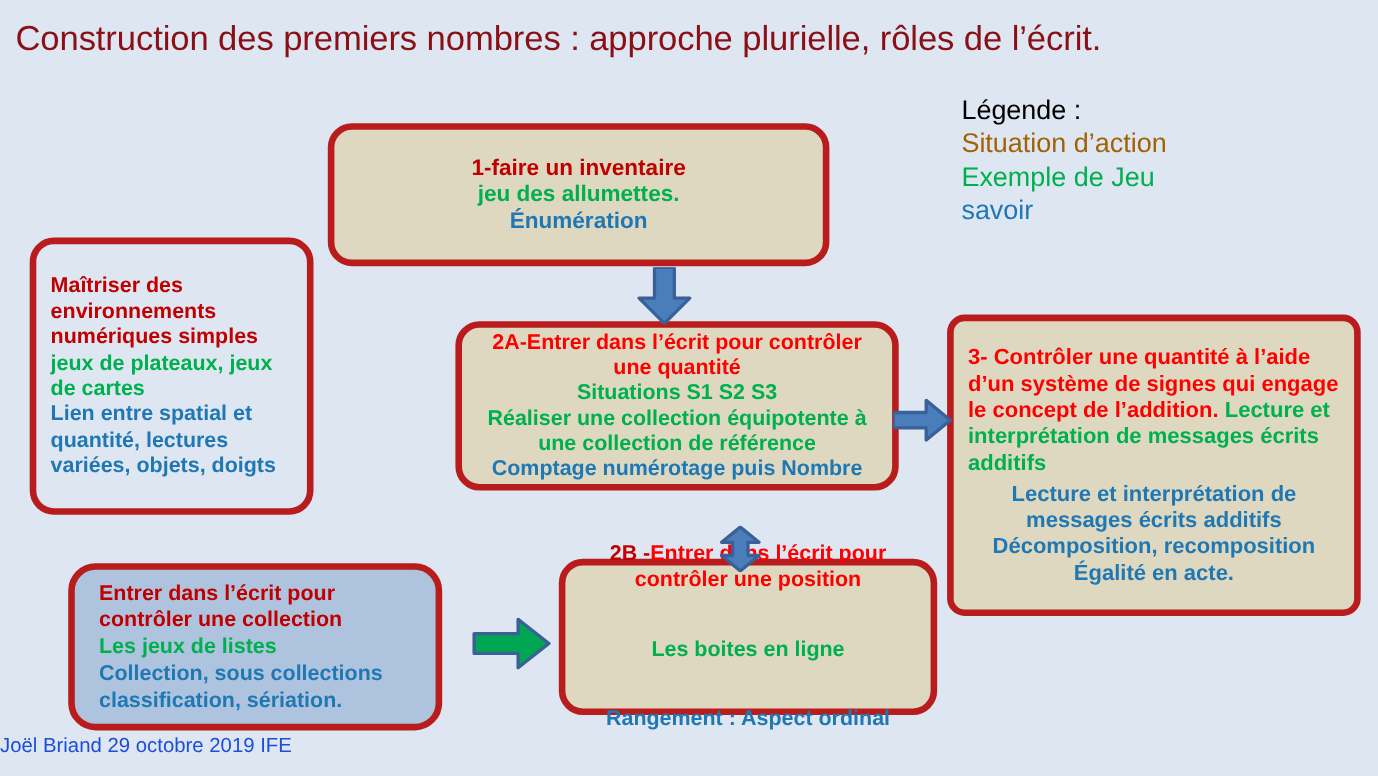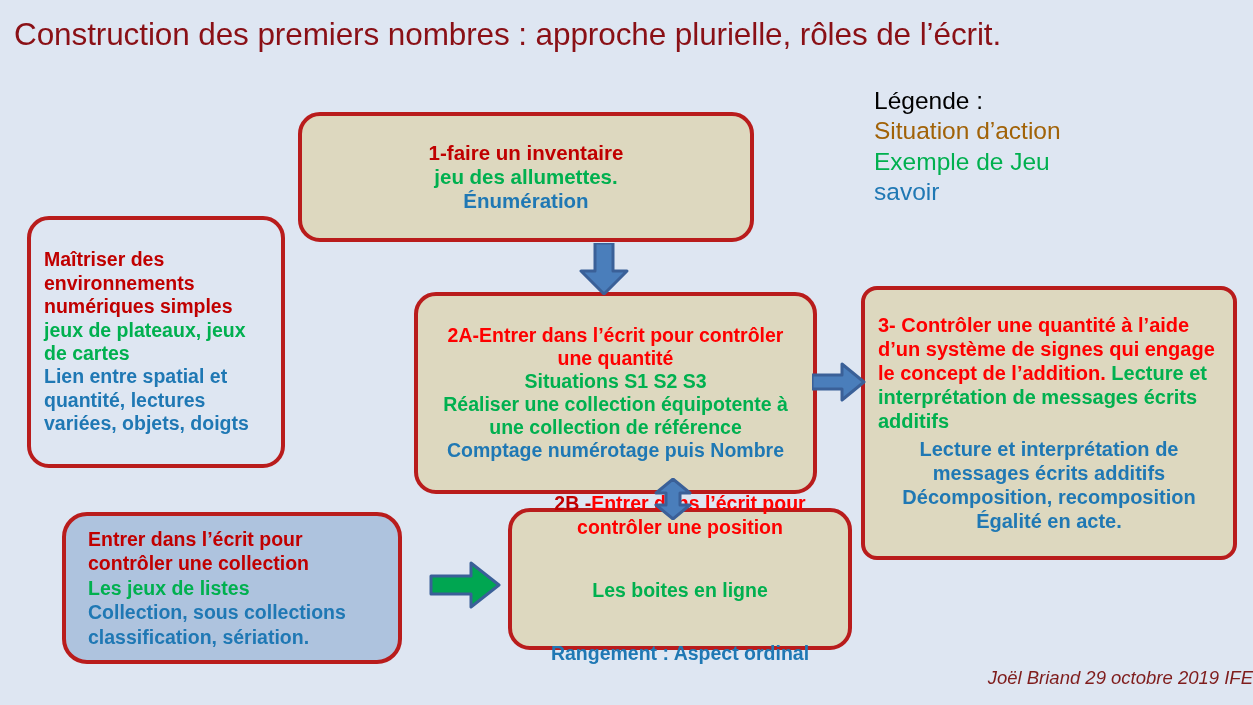--- a/index.html
+++ b/index.html
@@ -44,21 +44,21 @@
   }
   #legend .lg-title { color: #000000; }
   #legend .lg-red   { color: #a16207; }
   #legend .lg-green { color: #00b04f; }
   #legend .lg-blue  { color: #1f78b4; }
 
   
   .box {
     position: absolute;
     box-sizing: border-box;
-    border: 4px solid #b91c1c;
+    border: 6px solid #b91c1c;
     border-radius: 22px;
     display: flex;
     flex-direction: column;
     justify-content: center;
     font-weight: bold;
     line-height: 1.16;
   }
   .box.beige { background: #ddd8bf; }
   .box.bluegray { background: #aec3de; }
   .box.clear { background: transparent; }
@@ -77,21 +77,21 @@
     font-size: 20.5px;
     padding: 0 14px;
   }
   #box-left {
     left: 27px; top: 216px; width: 258px; height: 252px;
     font-size: 19.5px;
     padding: 0 13px;
     line-height: 1.2;
   }
   #box2a {
-    left: 414px; top: 292px; width: 403px; height: 202px;
+    left: 414px; top: 292px; width: 403px; height: 154px;
     font-size: 19.5px;
     padding: 0 10px;
     line-height: 1.18;
   }
   #box3 {
     left: 861px; top: 286px; width: 376px; height: 274px;
     font-size: 20px;
     padding: 0 13px;
     line-height: 1.2;
     border-radius: 16px;
@@ -119,24 +119,23 @@
   #arrow-1-2a { left: 578px; top: 243px; width: 52px; height: 52px; }
   #arrow-2a-3 { left: 812px; top: 362px; width: 54px; height: 40px; }
   #arrow-2a-2b{ left: 653px; top: 478px; width: 40px; height: 42px; }
   #arrow-green{ left: 429px; top: 560px; width: 72px; height: 50px; }
 
   
   #footer {
     position: absolute;
     left: 0; top: 667px;
     width: 1253px;
-    text-align: right;
+    text-align: left;
     font-size: 18.5px;
-    color: #7f1d1d;
-    font-style: italic;
+    color: #1d4ed8;
   }
 </style>
 </head>
 <body>
 
 <div id="slide">
 
   <div id="title">Construction des premiers nombres : approche plurielle, rôles de l’écrit.</div>
 
   <div id="legend">

